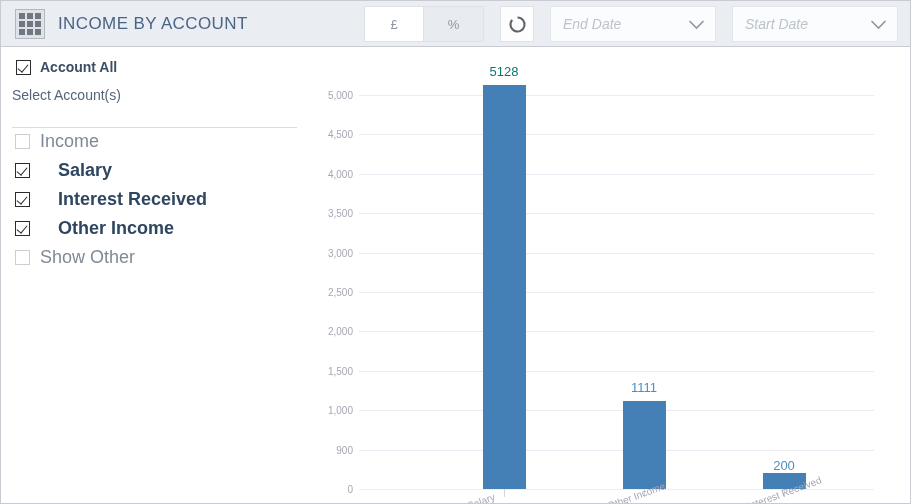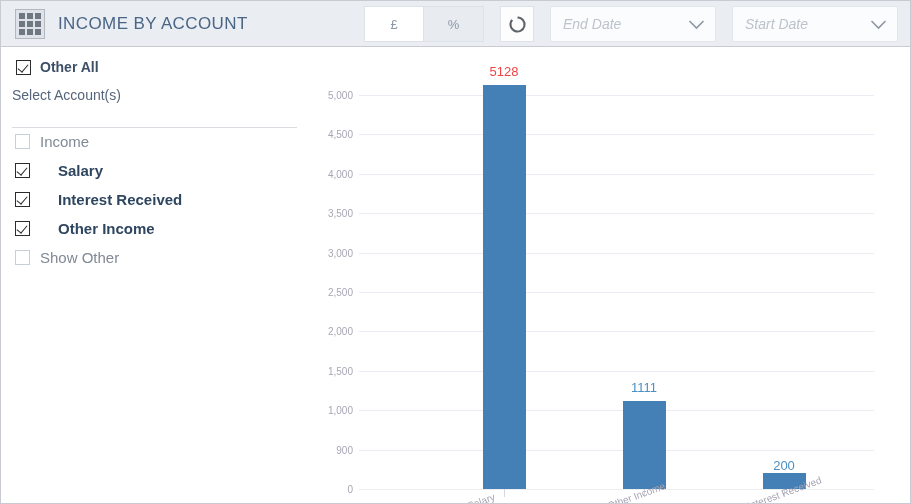--- a/index.html
+++ b/index.html
@@ -170,21 +170,21 @@
     position: absolute;
     left: 14px; top: 80px;
     width: 290px;
   }
   .acct {
     display: flex;
     align-items: center;
     height: 29px;
   }
   .acct .lbl {
-    font-size: 15px;
+    font-size: 18px;
   }
   .acct.dim .lbl {
     margin-left: 10px;
     color: #808a96;
     font-weight: normal;
   }
   .acct.child .lbl {
     margin-left: 28px;
     color: #2f4660;
     font-weight: bold;
@@ -298,21 +298,21 @@
           <path d="M1.5 2 L8.5 9 L15.5 2" fill="none" stroke="#8e98a3" stroke-width="1.6"></path>
         </svg>
       </div>
     </div>
   </div>
 
   <div class="sidebar">
 
     <div class="row select-all">
       <span class="cb checked"></span>
-      <span class="lbl">Other All</span>
+      <span class="lbl">Account All</span>
     </div>
 
     <div class="section-label">Select Account(s)</div>
 
     <div class="acct-list">
       <div class="acct dim">
         <span class="cb"></span>
         <span class="lbl">Income</span>
       </div>
       <div class="acct child">
@@ -363,21 +363,21 @@
         <div class="gridline" style="top: 78.8px;">
           <span class="ytick">4,000</span>
         </div>
         <div class="gridline" style="top: 39.4px;">
           <span class="ytick">4,500</span>
         </div>
         <div class="gridline" style="top: 0px;">
           <span class="ytick">5,000</span>
         </div>
         <div class="bar" style="left: 123.5px; height: 404.086px; background: rgb(68, 128, 181);"></div>
-        <div class="bar-value" style="left: 145px; top: -16.0864px; color: #ef4444;">5128</div>
+        <div class="bar-value" style="left: 145px; top: -16.0864px; color: #0f766e;">5128</div>
         <div class="xtick" style="left: 145px;"></div>
         <div class="xlabel" style="left: 107px;">Salary</div>
         <div class="bar" style="left: 263.5px; height: 87.5468px; background: rgb(68, 128, 181);"></div>
         <div class="bar-value" style="left: 285px; top: 300.453px; color: rgb(74, 144, 196);">1111</div>
         <div class="xtick" style="left: 285px;"></div>
         <div class="xlabel" style="left: 247px;">Other Income</div>
         <div class="bar" style="left: 403.5px; height: 15.76px; background: rgb(68, 128, 181);"></div>
         <div class="bar-value" style="left: 425px; top: 378px; color: rgb(74, 144, 196);">200</div>
         <div class="xtick" style="left: 425px;"></div>
         <div class="xlabel" style="left: 387px;">Interest Received</div>

